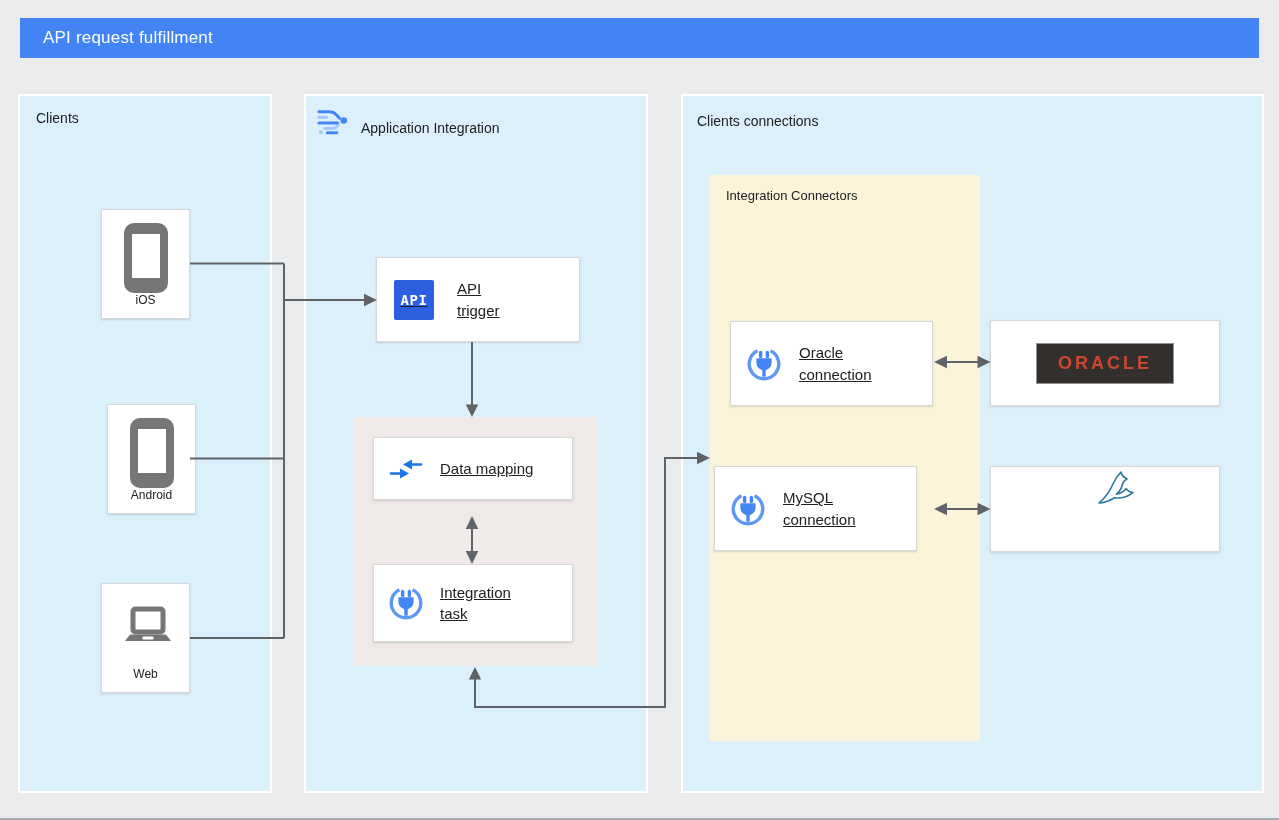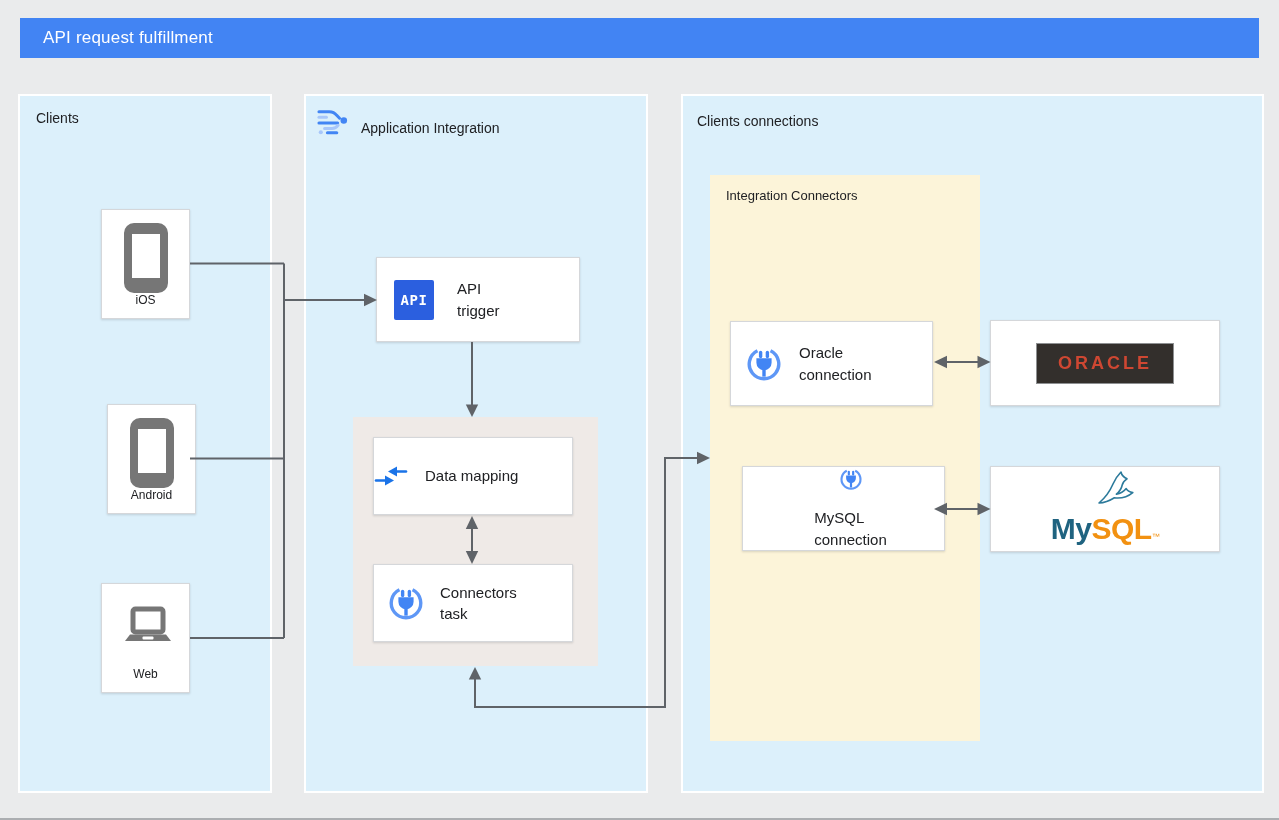--- a/index.html
+++ b/index.html
@@ -20,50 +20,50 @@
   .panel-clients { left:20px;  width:250px; }
   .panel-appint  { left:306px; width:340px; }
   .panel-egress  { left:683px; width:579px; }
   .panel-title { position:absolute; font-size:14px; color:#202124; }
 
   
   .node-card {
     position:absolute; background:#FFFFFF; border:1px solid #D5D7DA;
     box-shadow:0 1px 2px rgba(60,64,67,.18);
   }
-  .row-card { display:flex; align-items:center; }
+  .row-card { display:flex; align-items:center;text-decoration:underline; }
   .ml { white-space:pre-line; font-size:15px; line-height:1.42; color:#202124; }
 
   
   .client-card { width:89px; height:110px; display:flex; flex-direction:column; align-items:center; }
   .client-label { margin-top:auto; margin-bottom:11px; font-size:12px; }
   .phone {
     width:44px; height:72px; margin-top:13px; background:#FFFFFF;
     border:8px solid #767676; border-top-width:11px; border-bottom-width:15px; border-radius:10px;
   }
   .laptop { margin-top:22px; }
 
   
   .appint-head { position:absolute; left:10px; top:10px; display:flex; align-items:flex-end; gap:11px; }
   .api-card { left:70px; top:161px; width:204px; height:85px; padding-left:17px; gap:23px; }
   .api-badge {
     width:40px; height:40px; background:#2B5FDF; border-radius:2px;
     display:flex; align-items:center; justify-content:center;
     font-family:"DejaVu Sans Mono", monospace; font-weight:bold; font-size:14px; color:#FFFFFF; letter-spacing:.5px;
   }
   .process-group { position:absolute; left:47px; top:321px; width:245px; height:249px; background:#EFEAE7; }
-  .dm-card { left:20px; top:20px;  width:200px; height:78px; gap:17px; }
+  .dm-card { left:20px; top:20px;  width:200px; height:63px; padding-left:15px; gap:17px; }
   .ct-card { left:20px; top:147px; width:200px; height:78px; padding-left:13px; gap:15px; }
 
   
   .ic-group { position:absolute; left:27px; top:79px; width:270px; height:566px; background:#FCF4D9; }
   .ic-title { position:absolute; left:16px; top:13px; font-size:13px; }
   .conn-card { width:203px; height:85px; padding-left:14px; gap:16px; }
   .conn-oracle { left:20px; top:146px; }
-  .conn-mysql  { left:32px; top:291px;flex-direction:column; }
+  .conn-mysql  { left:4px; top:291px; }
   .sys-card { width:230px; height:86px; display:flex; align-items:center; justify-content:center; }
   .sys-oracle { left:307px; top:224px; }
   .sys-mysql  { left:307px; top:370px; }
 
   .oracle-box {
     width:138px; height:41px; background:#332F2C; border:1px solid #8E9092;
     display:flex; align-items:center; justify-content:center;
   }
   .oracle-box .w { color:#CE4732; font-size:18px; font-weight:bold; letter-spacing:3px; }
 
@@ -146,21 +146,21 @@
       </div>
 
       <div class="node-card row-card ct-card">
         <svg width="38" height="38" viewBox="0 0 36 36">
           <path d="M11.8 5.45 A14 14 0 1 0 24.2 5.45" fill="none" stroke="#5E97F6" stroke-width="3.2"></path>
           <rect x="13.2" y="5.5" width="3.2" height="7" rx="1.6" fill="#4285F4"></rect>
           <rect x="19.6" y="5.5" width="3.2" height="7" rx="1.6" fill="#4285F4"></rect>
           <path d="M10.8 12.5 h14.4 v4.2 a7.2 7.2 0 0 1 -14.4 0 z" fill="#4285F4"></path>
           <rect x="16.4" y="23.5" width="3.2" height="6.5" fill="#4285F4"></rect>
         </svg>
-        <div class="ml">Connectors
+        <div class="ml">Integration
 task</div>
       </div>
     </div>
   </div>
 
   <div class="panel panel-egress">
     <div class="panel-title" style="left:14px; top:17px;">Clients connections</div>
 
     <div class="ic-group">
       <div class="ic-title">Integration Connectors</div>
@@ -194,23 +194,20 @@
       <div class="oracle-box">
         <span class="w">ORACLE</span>
       </div>
     </div>
 
     <div class="node-card sys-card sys-mysql">
       <div class="mysql-logo">
         <svg class="mysql-dolphin" width="50" height="36" viewBox="0 0 50 36">
           <path d="M7 33 C13 28 18 21 21 14 C23 9.5 25.5 5.5 29 2 C29.6 5 31.5 7.2 35 8.8 C32.5 10.4 30.8 12.2 30.2 15 C29.6 18 27.8 21.4 24.4 24.2 C28.6 23.6 32 21.4 34.2 18.6 C35.4 20.8 37.8 22 40.8 22.6 C36.2 26.4 29.4 28.6 22.4 27.8 C17.6 30.8 12.4 32.8 7 33 Z" fill="none" stroke="#2C7A9B" stroke-width="1.6" stroke-linejoin="round"></path>
         </svg>
-        <div class="mysql-word">
-          <span class="my">My</span><span class="sql">SQL</span><span class="tm">™</span>
-        </div>
       </div>
     </div>
   </div>
 
   <svg class="edges" width="1279" height="820" viewBox="0 0 1279 820">
     <g fill="none" stroke="#5F6368" stroke-width="2">
       <path d="M190 263.5 H284 M190 458.5 H284 M190 638 H284 M284 263.5 V638"></path>
       <path d="M284 300 H364"></path>
       <path d="M472 342 V405"></path>
       <path d="M472 528 V552"></path>

